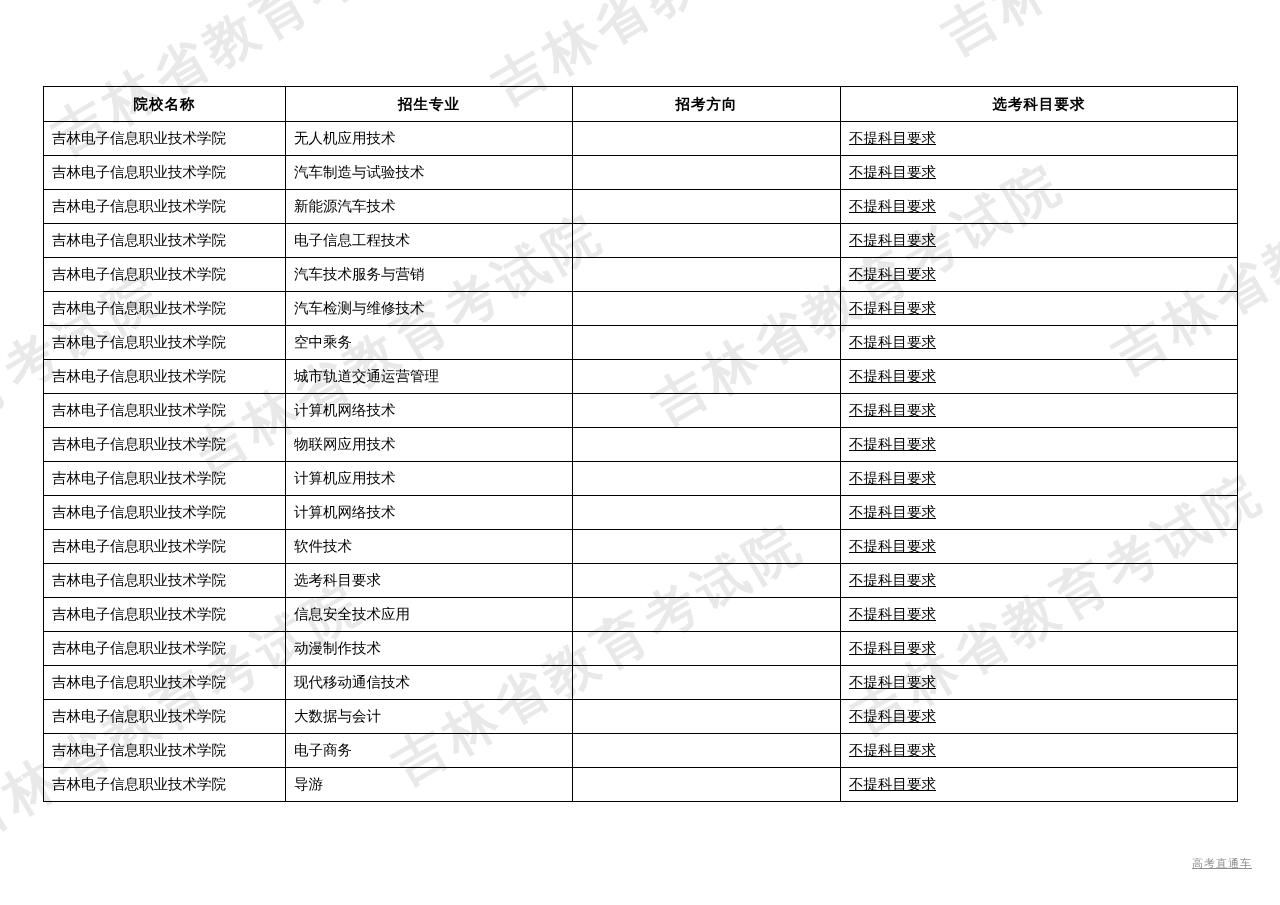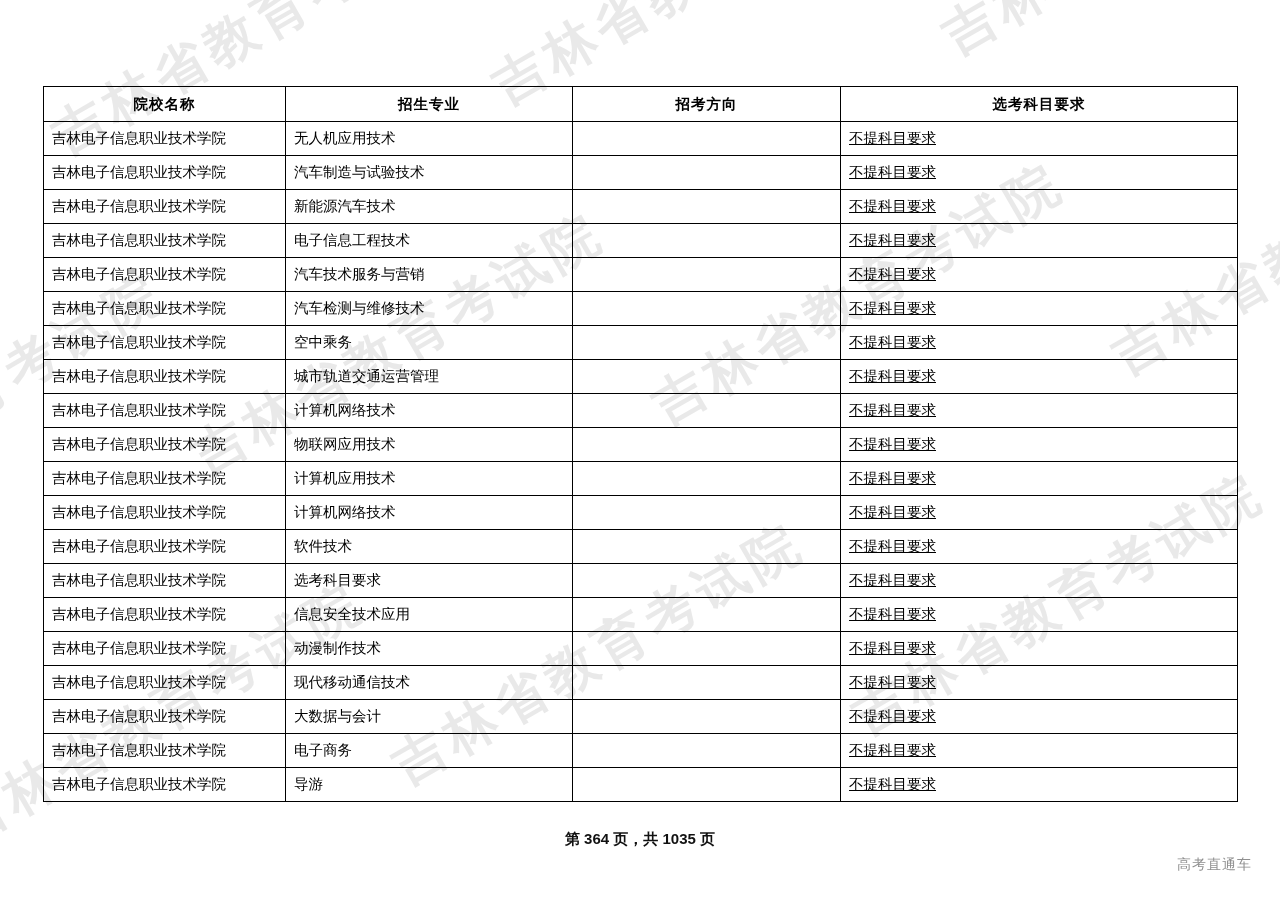--- a/index.html
+++ b/index.html
@@ -91,24 +91,25 @@
     font-size: 15px;
     font-weight: 700;
     color: #111111;
     z-index: 10;
   }
   .brand-mark {
     position: absolute;
     right: 28px;
     top: 856px;
     font-family: "Liberation Sans", "DejaVu Sans", sans-serif;
-    font-size: 14px;
+    font-size: 11px;
     color: #8f8f8f;
     letter-spacing: 1px;
     z-index: 10;
+    text-decoration: underline;
   }
 </style>
 </head>
 <body>
 
 <div class="watermark-layer">
   <div class="wm" style="left:930px; top:10px;  font-size:52px;">吉林省教育考试院</div>
   <div class="wm" style="left:480px; top:60px;  font-size:52px;">吉林省教育考试院</div>
   <div class="wm" style="left:40px;  top:110px; font-size:52px;">吉林省教育考试院</div>
   <div class="wm" style="left:1100px; top:330px; font-size:52px;">吉林省教育考试院</div>
@@ -254,16 +255,15 @@
       </tr>
       <tr>
         <td class="school-cell">吉林电子信息职业技术学院</td>
         <td class="major-cell">导游</td>
         <td class="dir-cell"></td>
         <td class="req-cell">不提科目要求</td>
       </tr>
     </tbody>
   </table>
 
-  <div class="page-footer">第 364 页，共 1035 页</div>
   <div class="brand-mark">高考直通车</div>
 
 </div>
 
 </body></html>

